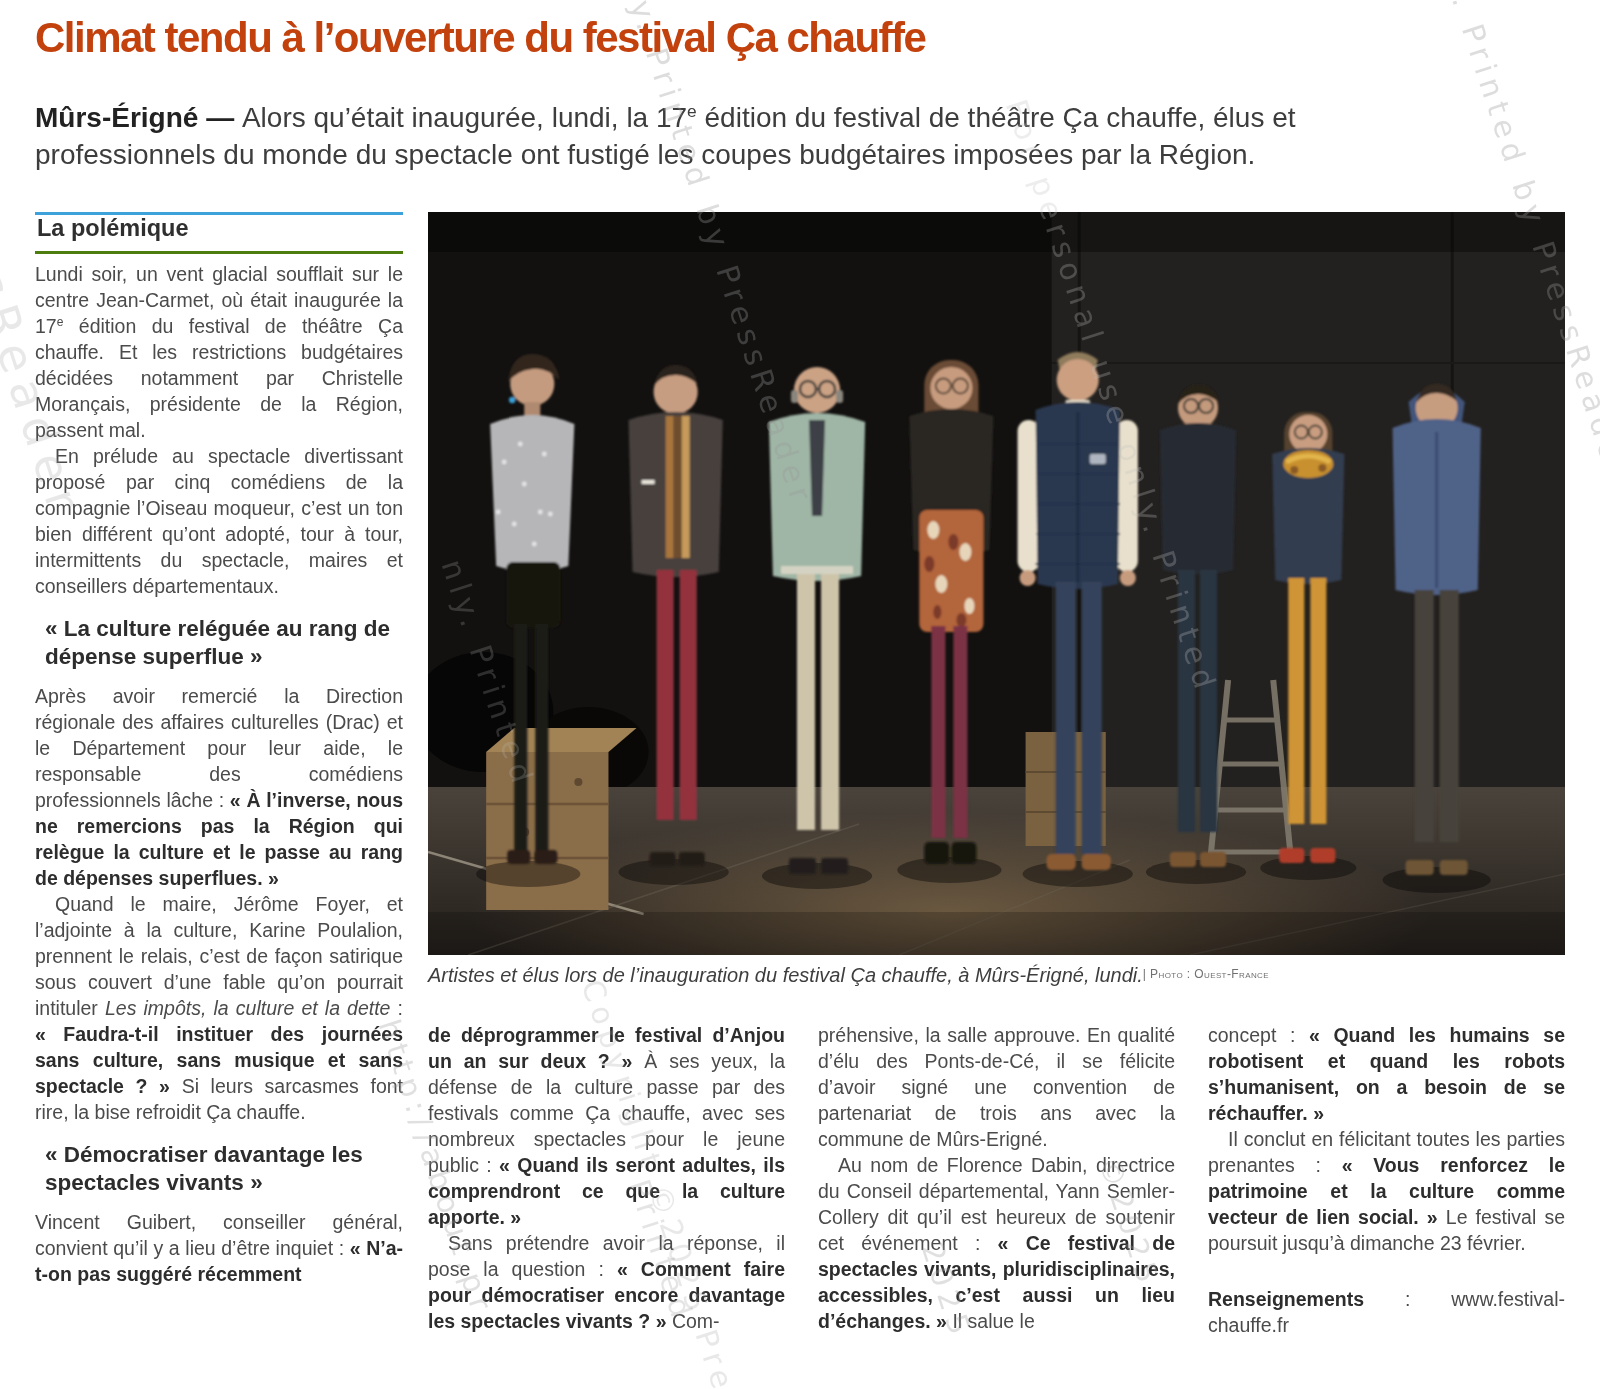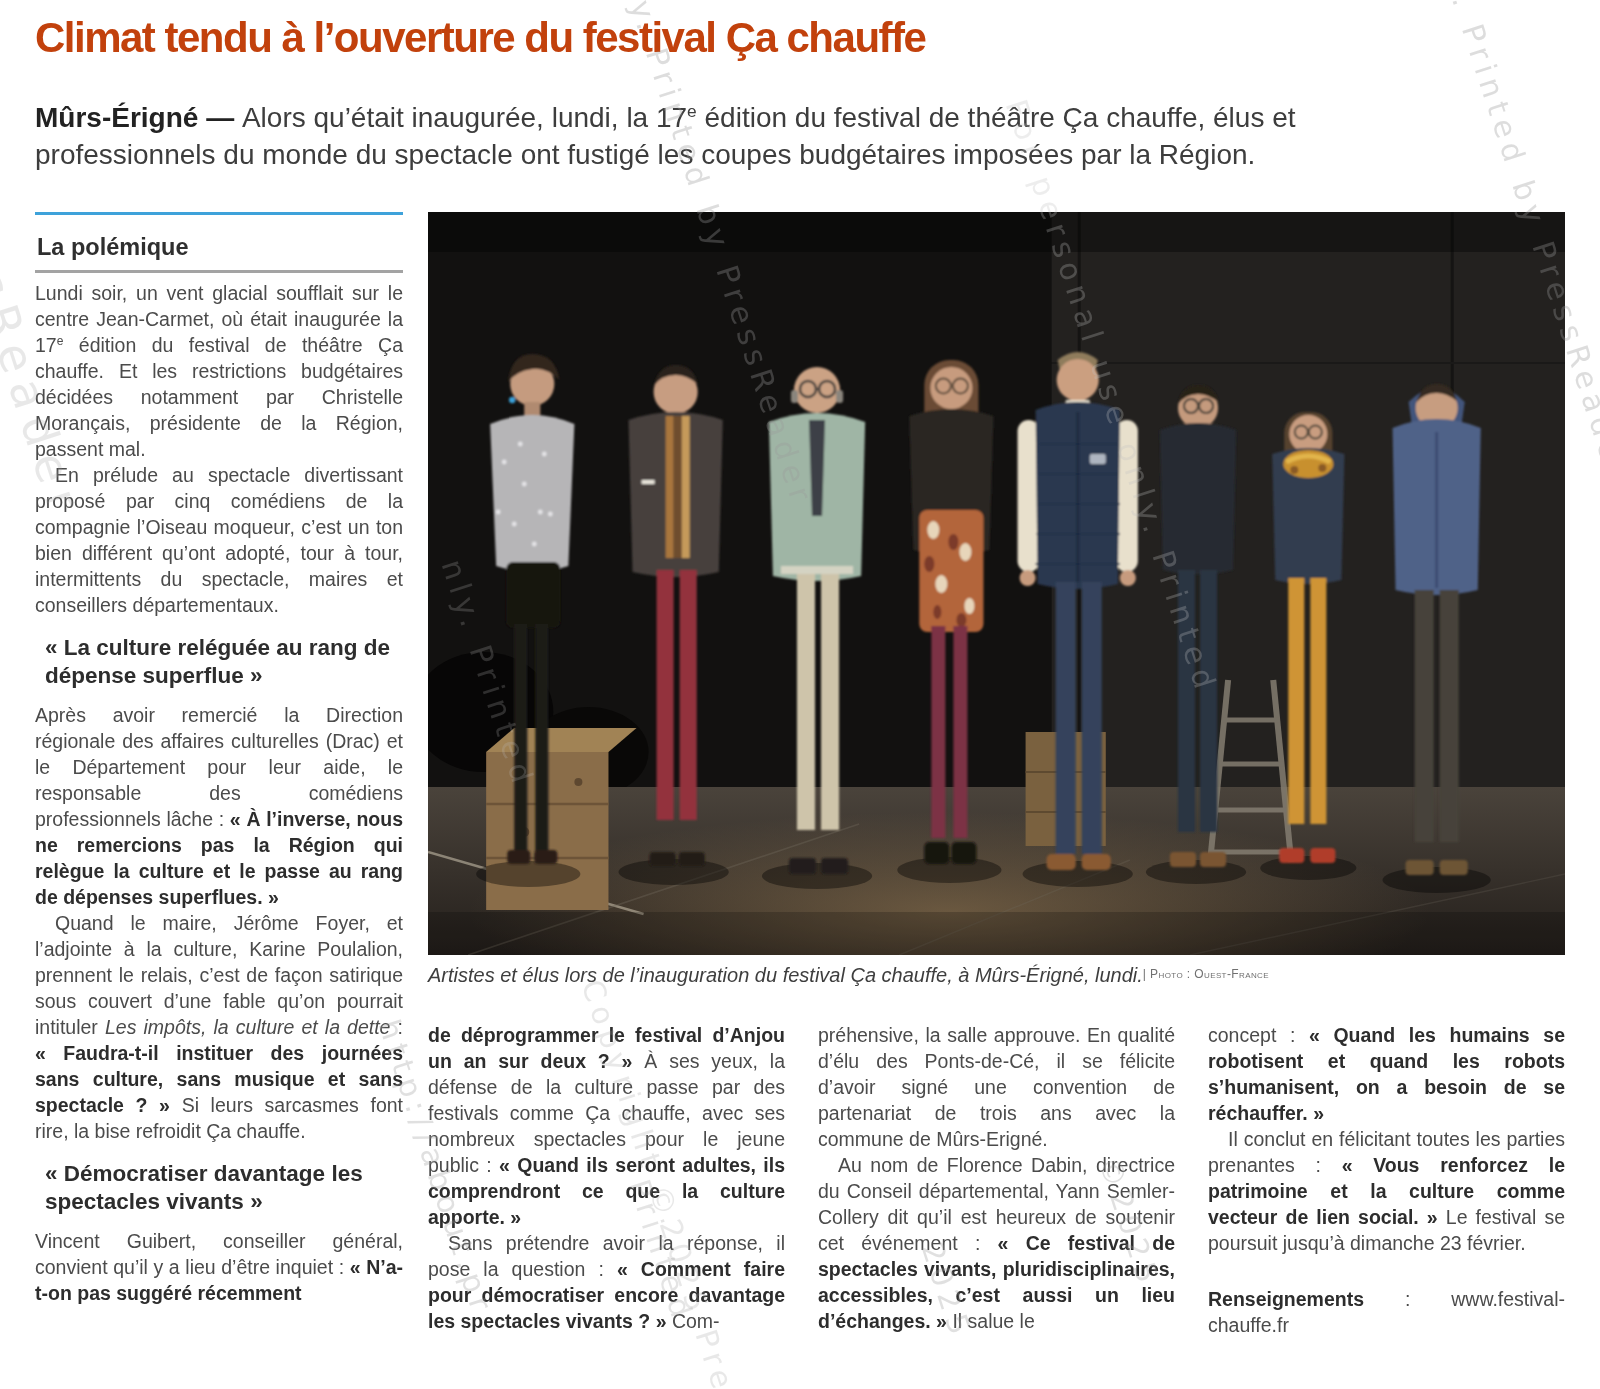--- a/index.html
+++ b/index.html
@@ -13,22 +13,22 @@
     font-size:42px;font-weight:700;letter-spacing:-1.5px;color:#c2410c;line-height:1.05;
   }
   .lede{position:absolute;left:35px;top:99px;width:1390px;}
   .blk{margin:0;}
   .blk.lede-p{font-size:28px;line-height:37px;color:#3d3d3d;text-align:left;}
   .lede .b{font-weight:700;color:#222;}
   
   .left-col{position:absolute;left:35px;top:212px;width:368px;}
   .kicker{
     font-size:23.5px;color:#2f2f2f;margin:0 0 7px;
-    border-top:3px solid #3ea2da;border-bottom:3px solid #a3a3a3;
-    padding:19px 2px 9px;
+    border-top:3px solid #3ea2da;border-bottom:3px solid #4d7c0f;
+    padding:0 2px 9px;
   }
   .body-col .blk.p{font-size:19.5px;line-height:26px;color:#4b4b4b;text-align:justify;}
   .b{font-weight:700;color:#2d2d2d;}
   .i{font-style:italic;}
   sup{font-size:.62em;line-height:0;}
   .blk.subhead{
     font-size:22.5px;line-height:28px;font-weight:700;color:#2d2d2d;
     text-align:left;margin:16px 10px 12px;
   }
   .blk.subhead span{font-weight:700;}

